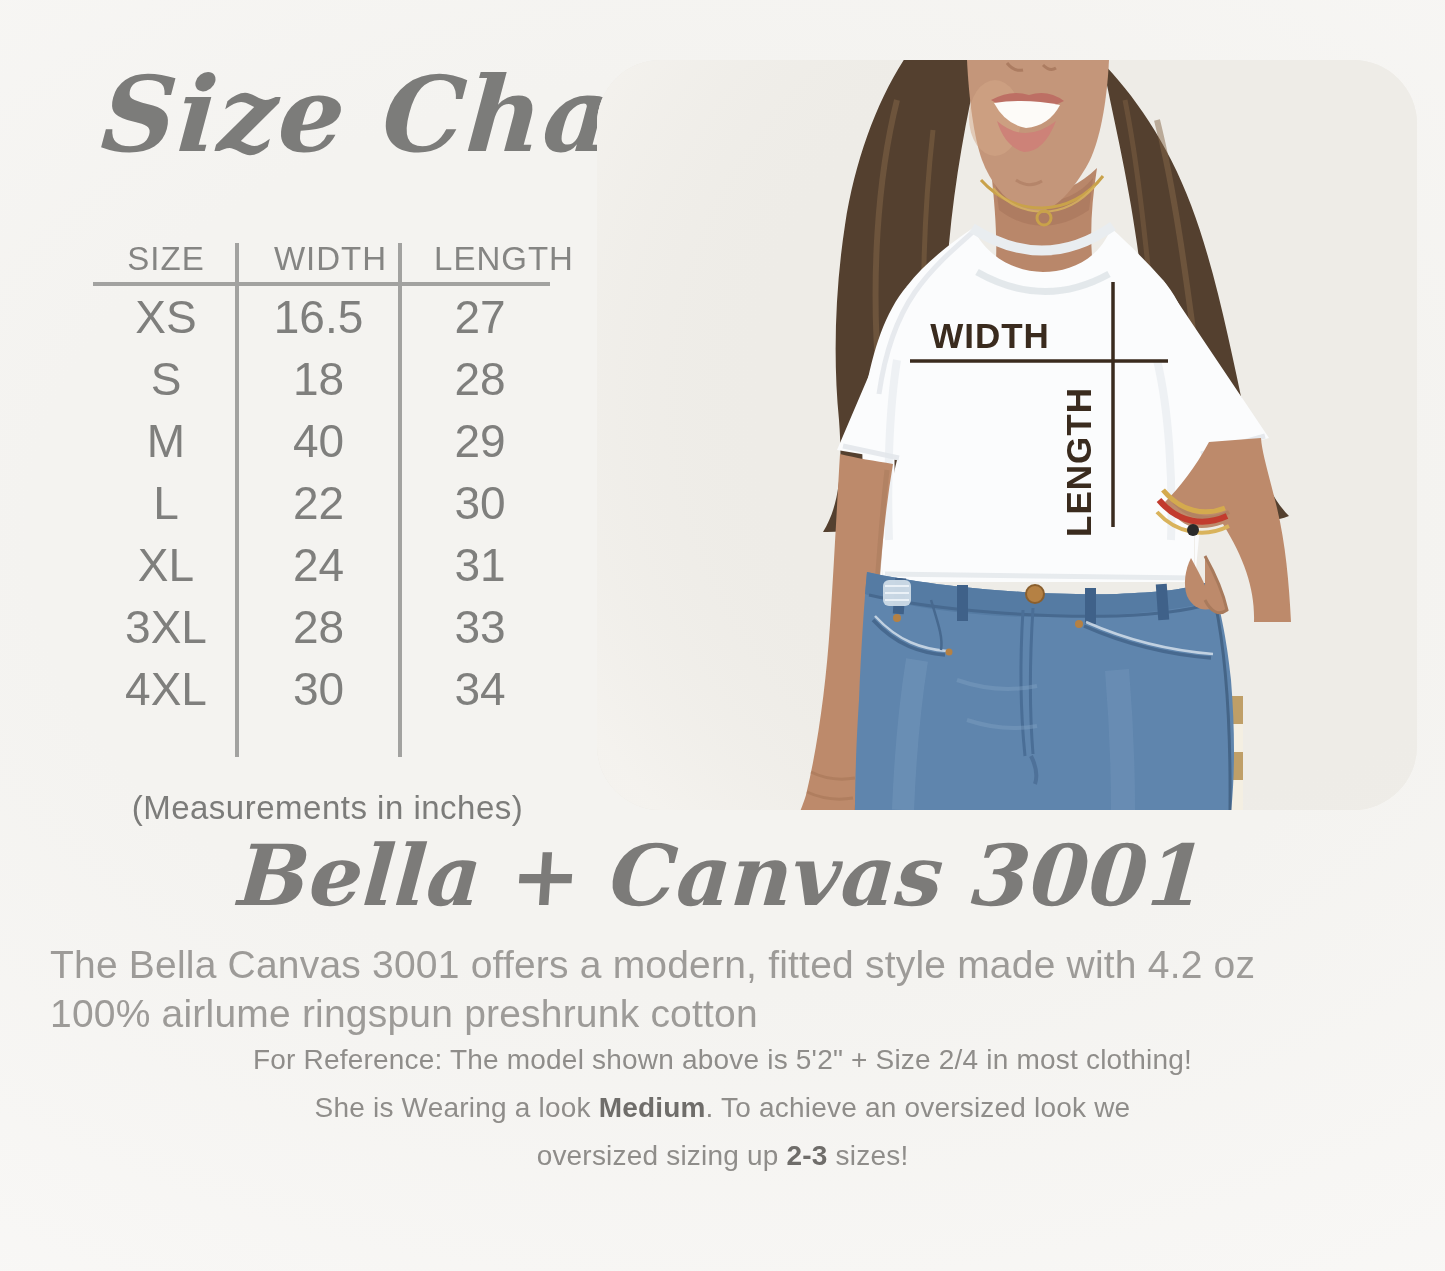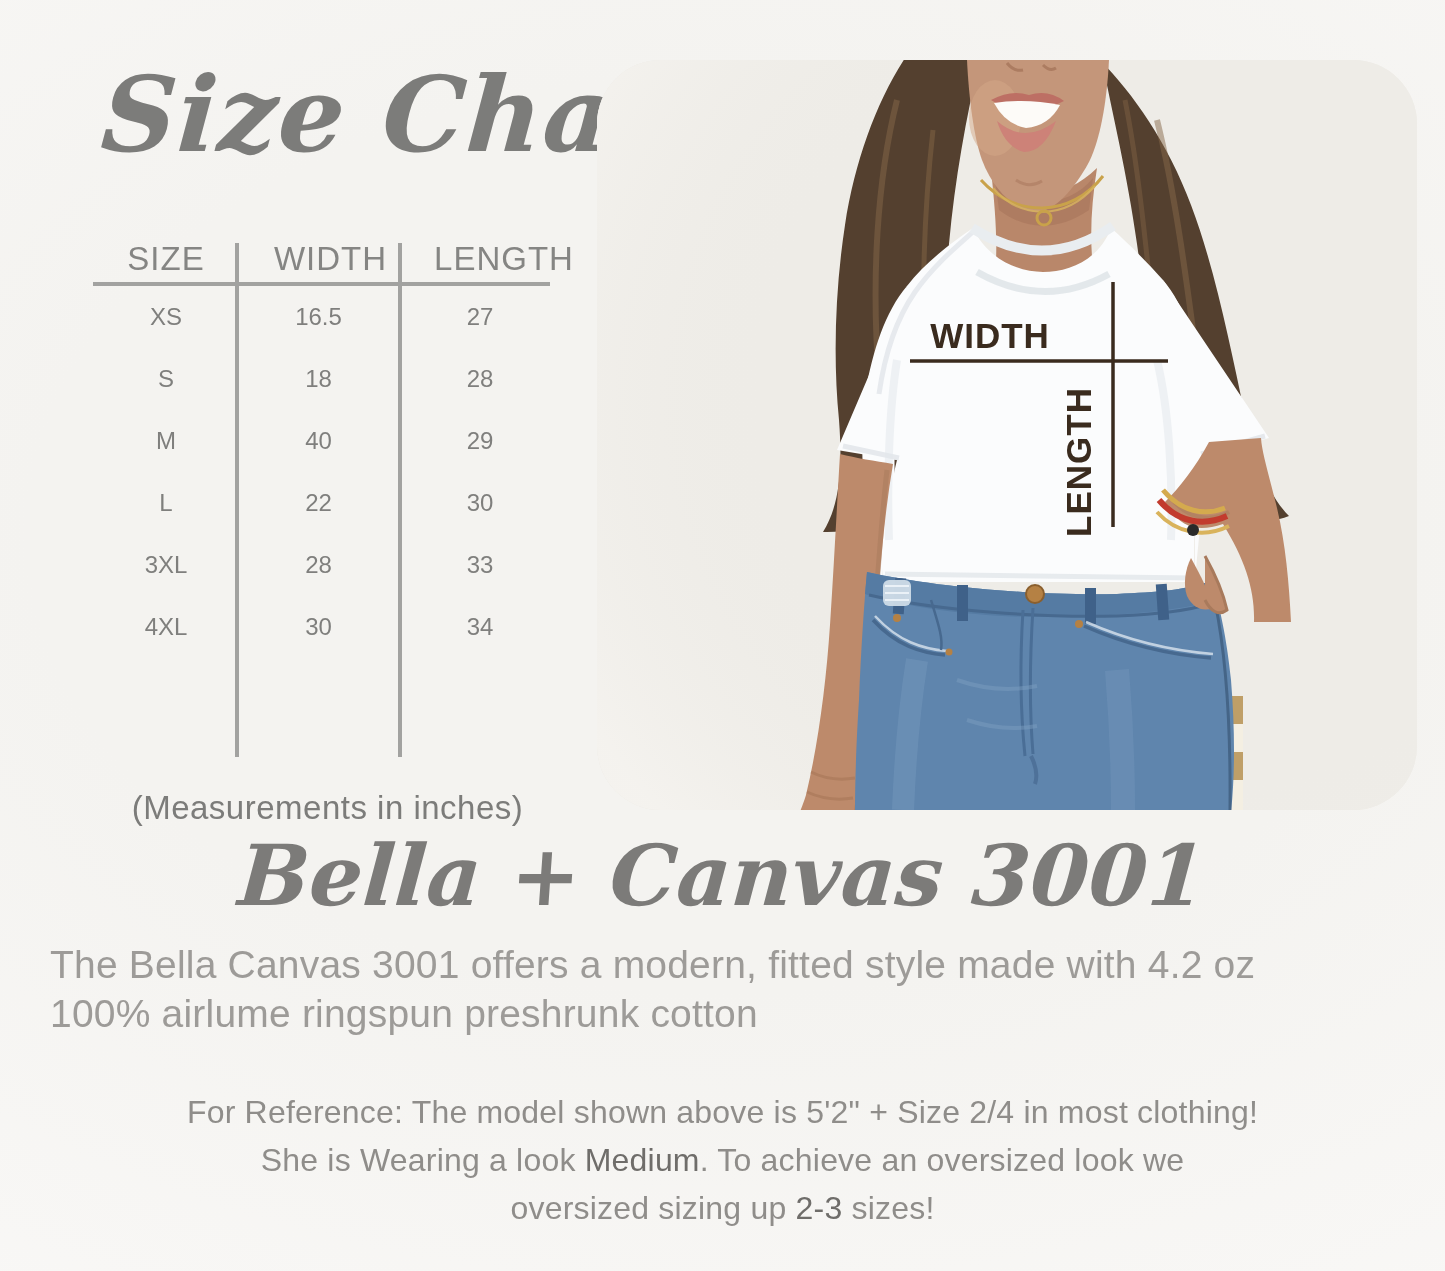--- a/index.html
+++ b/index.html
@@ -16,40 +16,40 @@
     transform:skewX(-4deg);white-space:nowrap;
   }
   .size-table{position:absolute;left:95px;top:236px;width:465px;color:#7f7f7d;}
   .st-header{display:grid;grid-template-columns:142px 163px 160px;height:46px;
     align-items:center;text-align:center;font-size:33px;letter-spacing:1px;color:#858583;gap:12px;}
   .st-rule{position:absolute;left:-2px;top:46px;width:457px;height:4px;background:#a2a2a0;}
   .st-divider{position:absolute;top:7px;width:4px;height:514px;background:#a2a2a0;}
   .st-div-1{left:140px;} .st-div-2{left:303px;}
   .st-rows{position:absolute;left:0;top:50px;width:465px;}
   .st-row{display:grid;grid-template-columns:142px 163px 160px;height:62px;
-    align-items:center;text-align:center;font-size:24px;color:#7f7f7d;}
+    align-items:center;text-align:center;font-size:46px;color:#7f7f7d;}
   .st-note{position:absolute;left:-10px;top:553px;width:485px;text-align:center;
     font-size:33px;color:#7c7c7a;letter-spacing:0.5px;}
   
   .photo-panel{
     position:absolute;left:597px;top:60px;width:820px;height:750px;
     border-radius:64px;overflow:hidden;background:#eeece7;
   }
   .photo-panel svg{display:block;width:820px;height:750px;}
   
   .product-title{
     position:absolute;left:0;top:826px;width:1445px;text-align:center;
     font-family:"DejaVu Serif", serif;font-style:italic;font-weight:bold;
     font-size:84px;color:#7c7b79;transform:skewX(-4deg);
   }
   .desc{position:absolute;left:10px;top:940px;width:1445px;text-align:left;
     font-size:39px;line-height:49px;color:#9d9b98;letter-spacing:0.2px;padding-left:40px;}
-  .ref{position:absolute;left:0;top:1088px;width:1445px;text-align:center;
-    font-size:32px;line-height:48px;color:#8f8d8a;letter-spacing:0.2px;}
-  .ref b{color:#6f6d6a;font-weight:normal;}
+  .ref{position:absolute;left:0;top:1036px;width:1445px;text-align:center;
+    font-size:28px;line-height:48px;color:#8f8d8a;letter-spacing:0.2px;}
+  .ref b{color:#6f6d6a;font-weight:bold;}
 </style>
 </head>
 <body>
 
 <div id="canvas">
 
   <div class="script-title">Size Chart</div>
 
   <div class="size-table">
     <div class="st-header">
@@ -78,20 +78,25 @@
       <span>40</span>
       <span>29</span>
     </div>
 
     <div class="st-row">
       <span>L</span>
       <span>22</span>
       <span>30</span>
     </div>
 
+    <div class="st-row">
+      <span>XL</span>
+      <span>24</span>
+      <span>31</span>
+    </div>
 
 
     <div class="st-row">
       <span>3XL</span>
       <span>28</span>
       <span>33</span>
     </div>
 
     <div class="st-row">
       <span>4XL</span>

